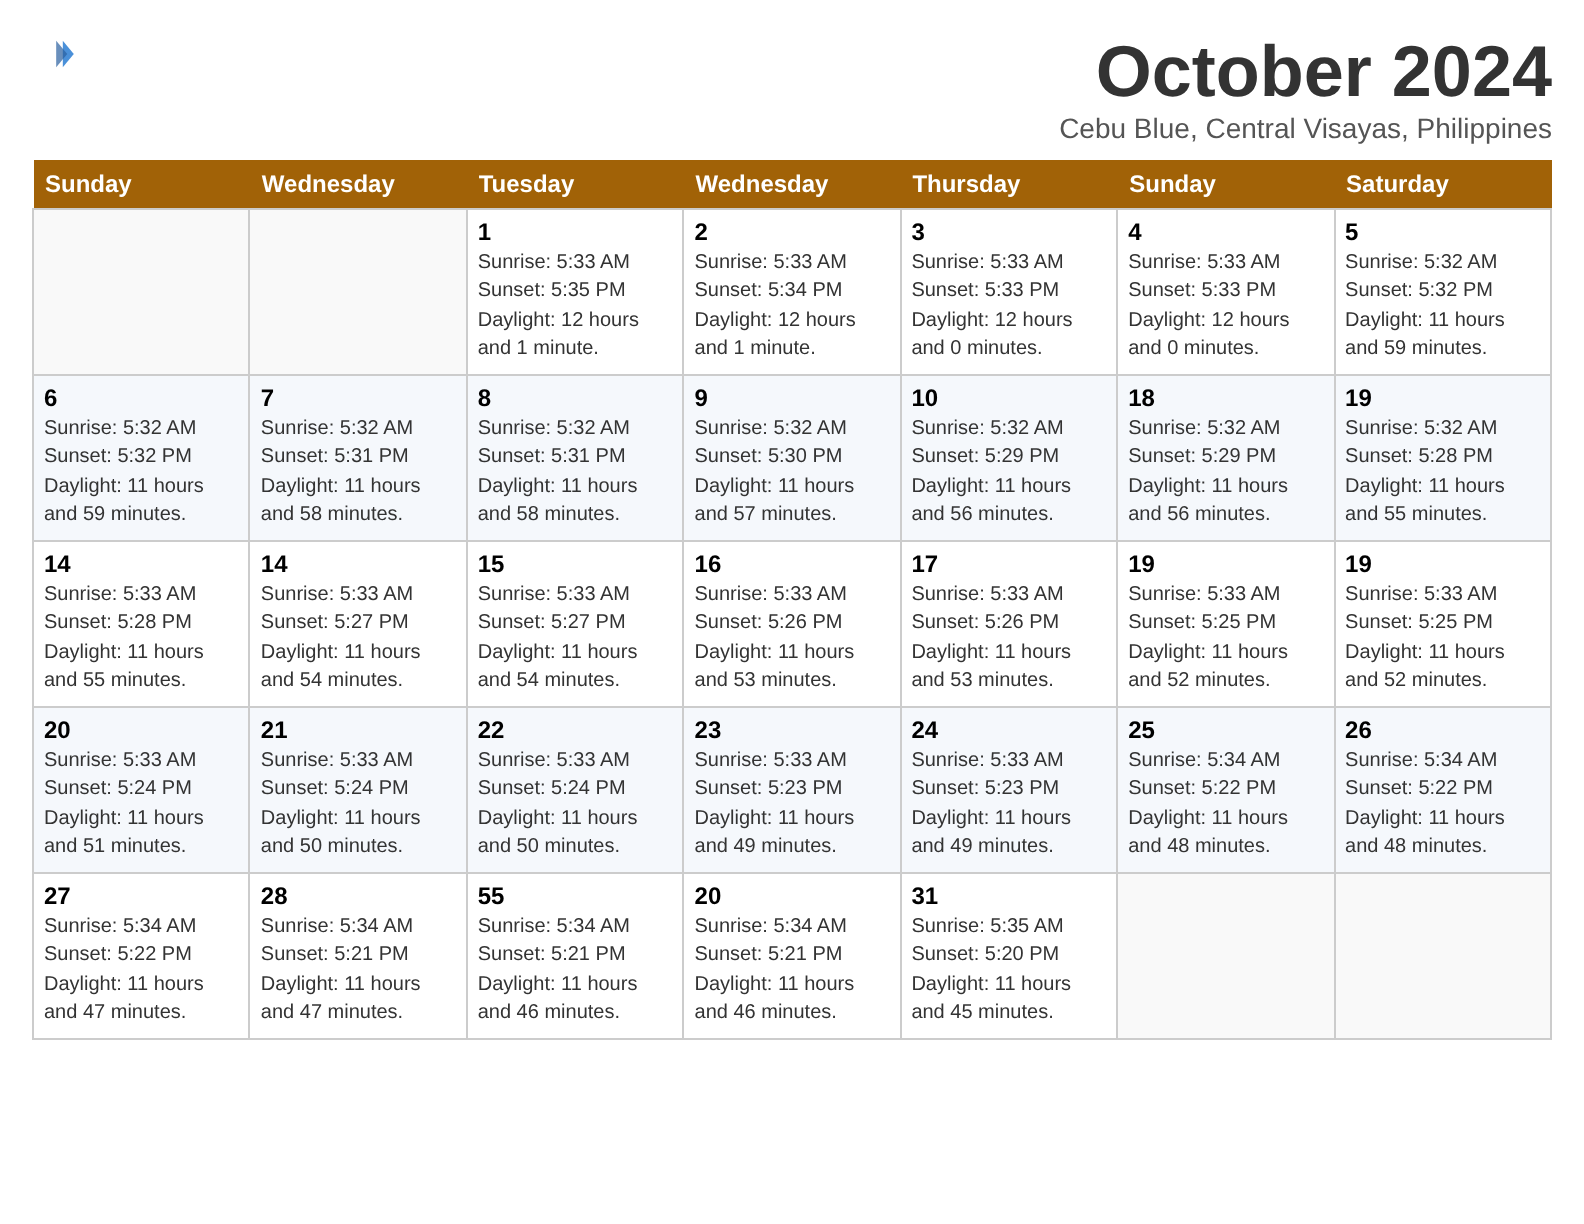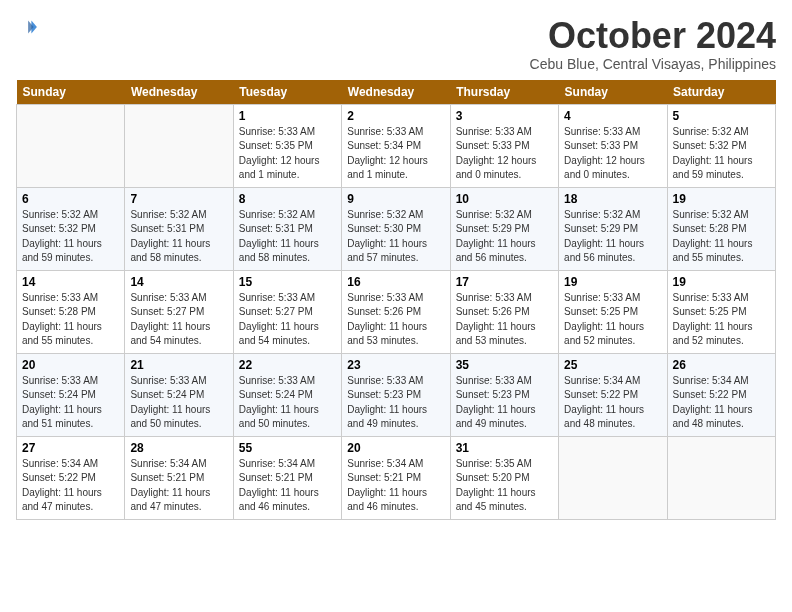--- a/index.html
+++ b/index.html
@@ -210,21 +210,21 @@
         </td>
         <td>
           <span class="day-num">22</span>
           <div class="day-info">Sunrise: 5:33 AM<br>Sunset: 5:24 PM<br>Daylight: 11 hours<br>and 50 minutes.</div>
         </td>
         <td>
           <span class="day-num">23</span>
           <div class="day-info">Sunrise: 5:33 AM<br>Sunset: 5:23 PM<br>Daylight: 11 hours<br>and 49 minutes.</div>
         </td>
         <td>
-          <span class="day-num">35</span>
+          <span class="day-num">24</span>
           <div class="day-info">Sunrise: 5:33 AM<br>Sunset: 5:23 PM<br>Daylight: 11 hours<br>and 49 minutes.</div>
         </td>
         <td>
           <span class="day-num">25</span>
           <div class="day-info">Sunrise: 5:34 AM<br>Sunset: 5:22 PM<br>Daylight: 11 hours<br>and 48 minutes.</div>
         </td>
         <td>
           <span class="day-num">26</span>
           <div class="day-info">Sunrise: 5:34 AM<br>Sunset: 5:22 PM<br>Daylight: 11 hours<br>and 48 minutes.</div>
         </td>

